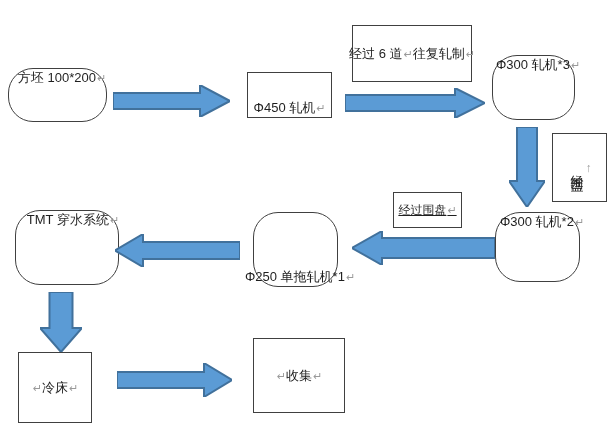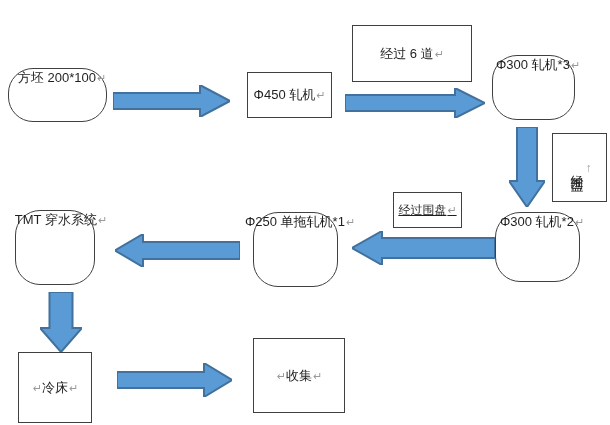--- a/index.html
+++ b/index.html
@@ -55,29 +55,30 @@
     stroke: var(--arrow-stroke);
     stroke-width: 2;
   }
 </style>
 </head>
 <body>
 
 <div class="canvas">
 
   <div class="box left" style="left:8px; top:68px; width:99px; height:54px;">
-    <span class="line"><span>方坯 200*100</span><span class="mark">↵</span></span>
+    <span class="line"><span>方坯 100*200</span><span class="mark">↵</span></span>
   </div>
 
-  <div class="box center" style="left:247px; top:72px; width:85px; height:46px;">
+  <div class="box center" style="left:247px; top:72px; width:85px; height:46px;align-items:flex-end;">
     <span class="line"><span>Φ450 轧机</span><span class="mark">↵</span></span>
   </div>
 
   <div class="box center" style="left:352px; top:25px; width:120px; height:57px;">
     <span class="line"><span>经过 6 道</span><span class="mark">↵</span></span>
+    <span class="line"><span>往复轧制</span><span class="mark">↵</span></span>
   </div>
 
   <div class="box left" style="left:492px; top:55px; width:83px; height:65px;">
     <span class="line">Φ300 轧机</span>
     <span class="line"><span>*3</span><span class="mark">↵</span></span>
   </div>
 
   <div class="box center" style="left:552px; top:133px; width:55px; height:69px;">
     <span class="vtext">经围盘</span>
     <span class="vmark">↑</span>
@@ -85,26 +86,26 @@
 
   <div class="box left" style="left:495px; top:212px; width:85px; height:70px;">
     <span class="line">Φ300 轧机</span>
     <span class="line"><span>*2</span><span class="mark">↵</span></span>
   </div>
 
   <div class="box center" style="left:393px; top:192px; width:69px; height:36px; font-size:12px;text-decoration:underline;">
     <span class="line"><span>经过围盘</span><span class="mark">↵</span></span>
   </div>
 
-  <div class="box left" style="left:253px; top:212px; width:85px; height:75px;">
+  <div class="box left" style="left:253px; top:212px; width:85px; height:75px;align-items:flex-end;">
     <span class="line">Φ250 单拖</span>
     <span class="line"><span>轧机*1</span><span class="mark">↵</span></span>
   </div>
 
-  <div class="box left" style="left:15px; top:210px; width:80px; height:75px;padding-left:12px;">
+  <div class="box left" style="left:15px; top:210px; width:104px; height:75px;padding-left:12px;">
     <span class="line">TMT 穿水</span>
     <span class="line"><span>系统</span><span class="mark">↵</span></span>
   </div>
 
   <div class="box center" style="left:18px; top:352px; width:74px; height:71px;">
     <span class="line"><span class="mark">↵</span></span>
     <span class="line"><span>冷床</span><span class="mark">↵</span></span>
   </div>
 
   <div class="box center" style="left:253px; top:338px; width:92px; height:75px;">

